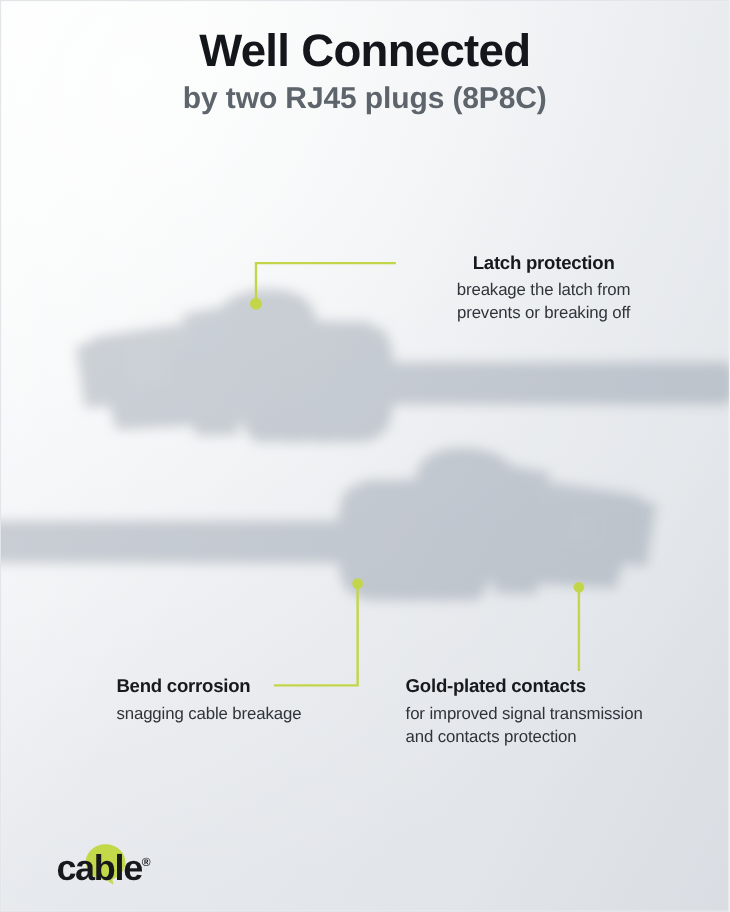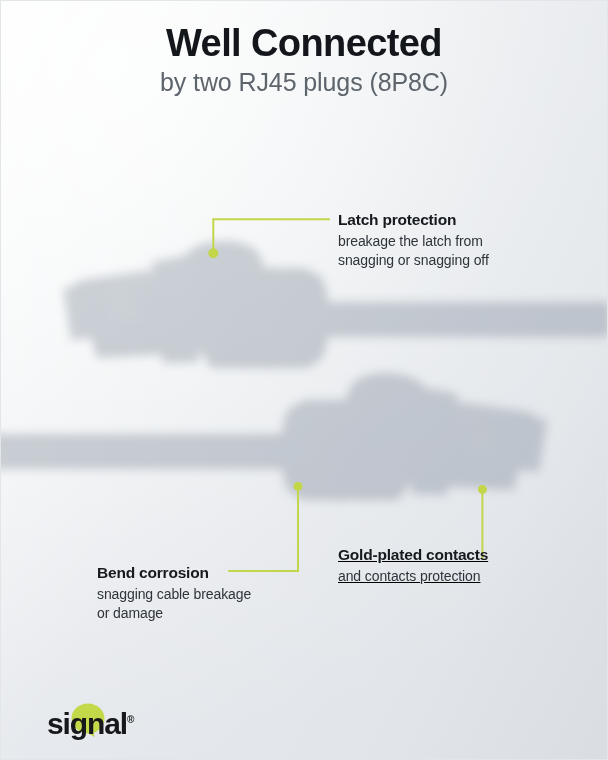--- a/index.html
+++ b/index.html
@@ -27,37 +27,37 @@
     pointer-events:none;
   }
 
   
   #header{position:absolute;left:0;right:0;top:22px;text-align:center;}
   #title{
     font-size:38px;font-weight:bold;color:#13161a;
     letter-spacing:-0.6px;line-height:1.06;margin:0;
   }
   #subtitle{
-    font-size:25px;font-weight:normal;color:#5d646c;
+    font-size:25px;font-weight:bold;color:#5d646c;
     letter-spacing:-0.1px;margin:6px 0 0 0;line-height:1.1;
   }
 
   
   .callout{position:absolute;}
   .callout h3{
     margin:0 0 2px 0;font-size:15.5px;font-weight:bold;
     color:#16191d;letter-spacing:-0.2px;line-height:1.2;
   }
   .callout p{
     margin:0;font-size:14px;color:#2f343a;line-height:1.42;
     letter-spacing:-0.1px;font-weight:normal;
   }
-  #callout-latch{left:337px;top:210px;width:230px;}
+  #callout-latch{left:337px;top:210px;width:230px;text-align:center;}
   #callout-bend{left:96px;top:563px;width:215px;}
-  #callout-gold{left:337px;top:545px;width:240px;text-decoration:underline;}
+  #callout-gold{left:337px;top:563px;width:240px;}
 
   
   #leaders{position:absolute;inset:0;pointer-events:none;}
 
   
   #stage{position:absolute;left:0;top:0;width:608px;height:760px;pointer-events:none;}
 
   
   #logo{position:absolute;left:46px;top:702px;height:34px;}
   #logo-wordmark{
@@ -256,35 +256,35 @@
   </svg>
 
   <div id="header">
     <h1 id="title">Well Connected</h1>
     <p id="subtitle">by two RJ45 plugs (8P8C)</p>
   </div>
 
   <div class="callout" id="callout-latch">
     <h3>Latch protection</h3>
     <p>breakage the latch from</p>
-    <p>snagging or snagging off</p>
+    <p>prevents or breaking off</p>
   </div>
 
   <div class="callout" id="callout-bend">
     <h3>Bend corrosion</h3>
     <p>snagging cable breakage</p>
-    <p>or damage</p>
   </div>
 
   <div class="callout" id="callout-gold">
     <h3>Gold-plated contacts</h3>
+    <p>for improved signal transmission</p>
     <p>and contacts protection</p>
   </div>
 
   <div id="logo">
     <svg id="logo-blob" viewBox="0 0 36 36">
       <path d="M18 1.5 C27 1.5 34.5 8 34.5 16.5 C34.5 23 30 28.6 23.6 30.9
                L24.6 35.2 L18.6 31.4 C9.8 31.3 1.5 25 1.5 16.5 C1.5 8 9 1.5 18 1.5 Z" fill="#c3d94a"></path>
     </svg>
-    <span id="logo-wordmark"><span>signal</span><span id="logo-reg">®</span></span>
+    <span id="logo-wordmark"><span>cable</span><span id="logo-reg">®</span></span>
   </div>
 
 </div>
 
 </body></html>

